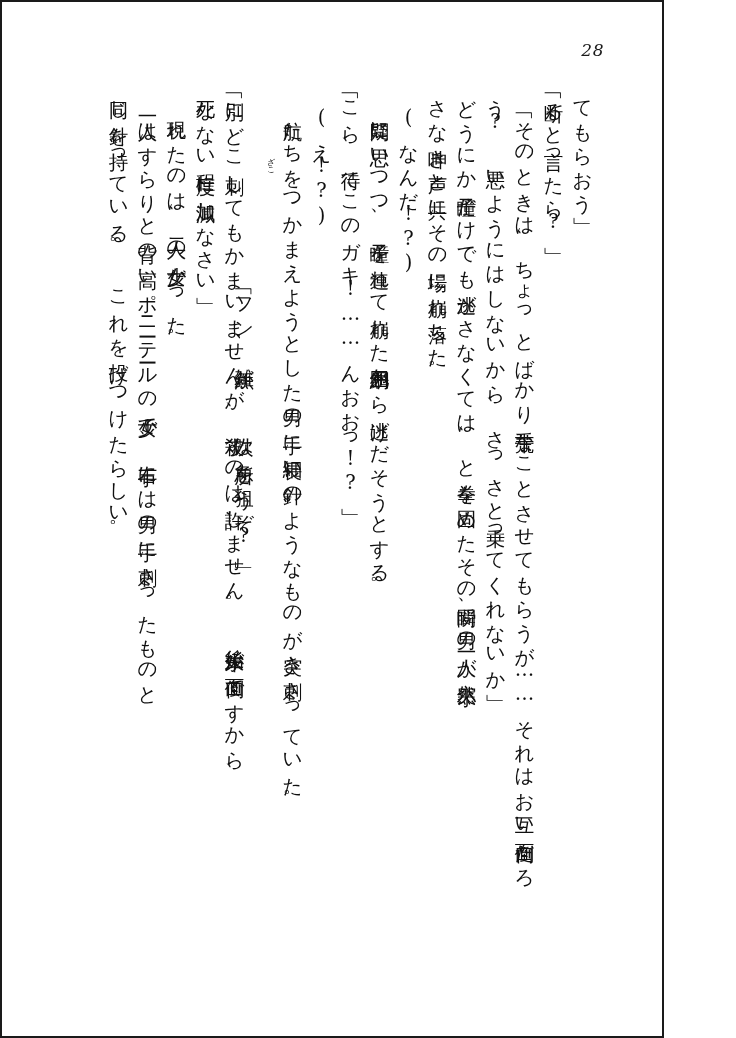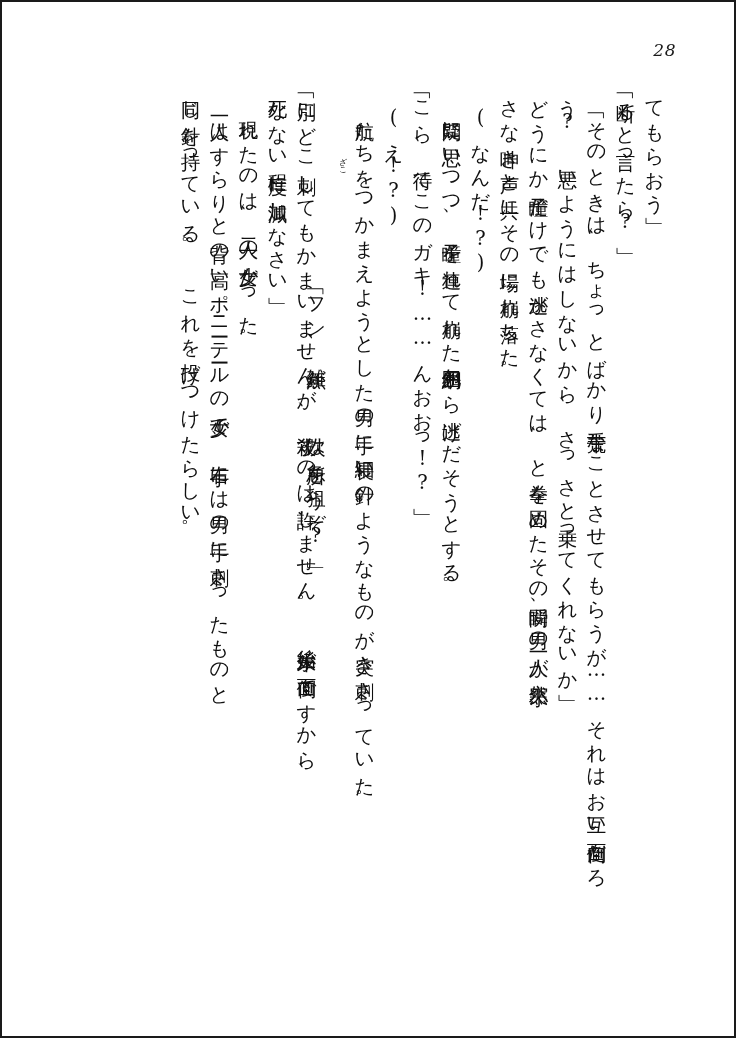--- a/index.html
+++ b/index.html
@@ -13,21 +13,21 @@
     font-family: "DejaVu Serif", "Liberation Serif", serif;
     color: #111111;
     position: relative;
     overflow: hidden;
   }
 
   .page {
     position: absolute;
     left: 0;
     top: 0;
-    width: 736px;
+    width: 664px;
     height: 1038px;
     box-sizing: border-box;
     border: 2px solid #1a1a1a;
     background: #ffffff;
   }
 
   .page-inner {
     position: absolute;
     left: 14px;
     top: 14px;

